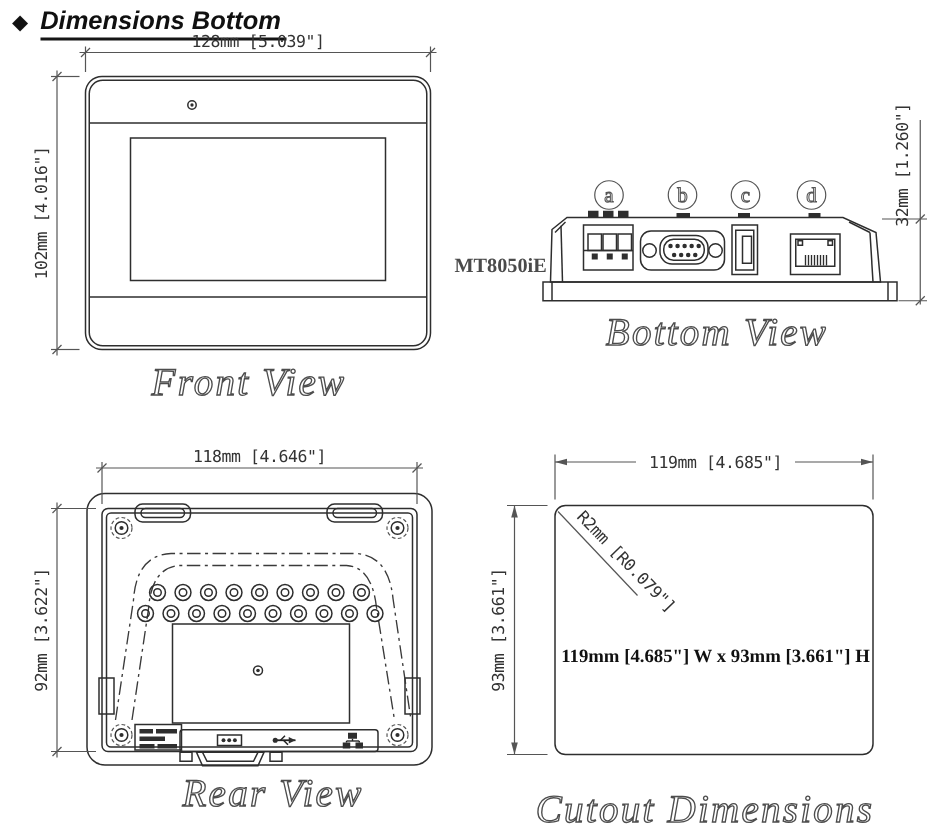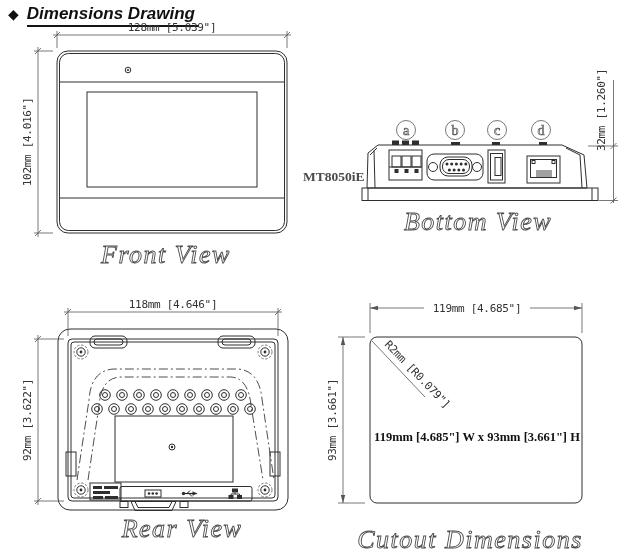--- a/index.html
+++ b/index.html
@@ -22,21 +22,21 @@
   .note{font-family:"Liberation Serif",serif;font-weight:bold;font-size:12.5px;fill:#111;}
   .arrow{fill:#555;stroke:none;}
 </style>
 </head>
 <body>
 
 <div class="page">
 
   <div class="title-wrap">
     <span class="title-bullet">◆</span>
-    <span class="title-text">Dimensions Drawing</span>
+    <span class="title-text">Dimensions Bottom</span>
   </div>
 
   <svg width="627" height="560" viewBox="0 0 627 560">
 
     <g>
       <g>
         <rect class="ln" x="57" y="51" width="230" height="182" rx="11"></rect>
         <rect class="ln" x="59.5" y="53.5" width="225" height="177" rx="9"></rect>
         <line class="ln" x1="60" y1="82" x2="284" y2="82"></line>
         <line class="ln" x1="60" y1="198" x2="284" y2="198"></line>

